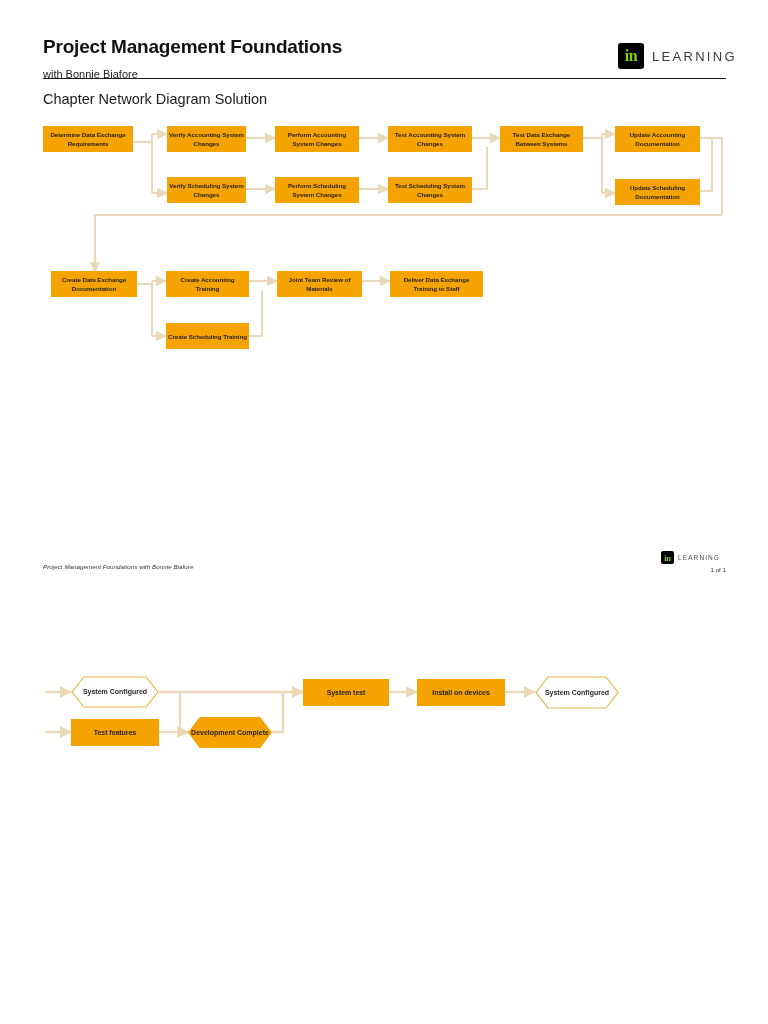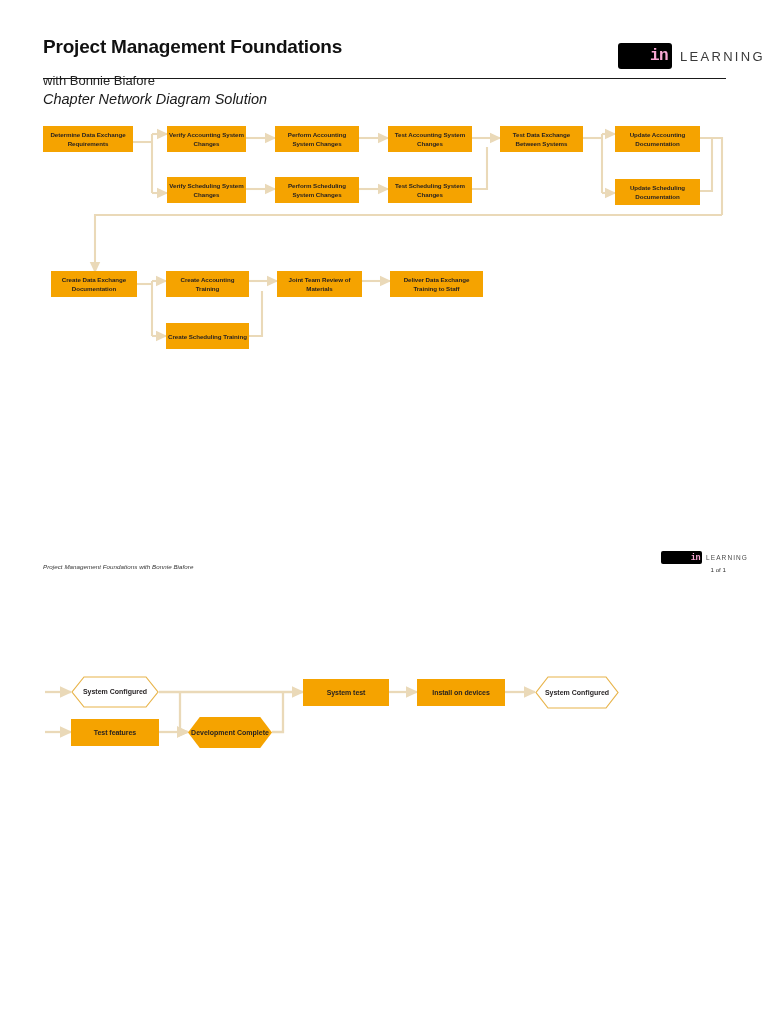--- a/index.html
+++ b/index.html
@@ -25,24 +25,24 @@
     height: 44px;
   }
   #doc-title {
     font-size: 19px;
     font-weight: bold;
     letter-spacing: -0.2px;
     color: #111111;
     line-height: 18px;
   }
   #doc-subtitle {
-    font-size: 13px;
+    font-size: 11px;
     font-weight: normal;
     color: #222222;
-    margin-top: 19px;
+    margin-top: 12px;
     line-height: 12px;
   }
   #header-rule {
     position: absolute;
     left: 43px;
     top: 78px;
     width: 683px;
     height: 1px;
     background: #1a1a1a;
   }
@@ -55,24 +55,23 @@
     display: flex;
     align-items: center;
     gap: 8px;
   }
   .li-box {
     background: #000000;
     border-radius: 3px;
     display: flex;
     align-items: center;
     justify-content: center;
-    color: #f9a8d4;
+    color: #84cc16;
     font-weight: bold;
-    font-family: Liberation Mono, monospace;
-    padding-left: 28px;
+    font-family: Liberation Serif, serif;
   }
   #header-logo .li-box {
     width: 26px;
     height: 26px;
     font-size: 16px;
     letter-spacing: -0.5px;
   }
   #header-logo .li-word {
     font-size: 13px;
     letter-spacing: 2.3px;
@@ -81,21 +80,20 @@
   }
 
   
   #section-heading {
     position: absolute;
     left: 43px;
     top: 91px;
     font-size: 14.5px;
     font-weight: 400;
     color: #1a1a1a;
-    font-style: italic;
   }
 
   
   .diagram {
     position: absolute;
     left: 0;
     top: 0;
     width: 768px;
     height: 1024px;
     pointer-events: none;

